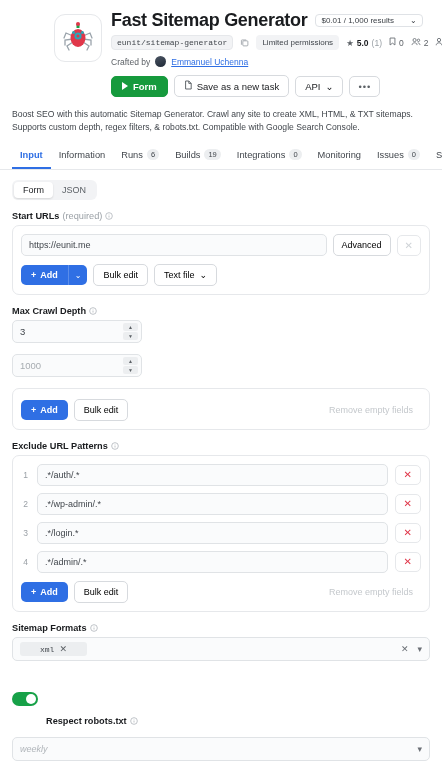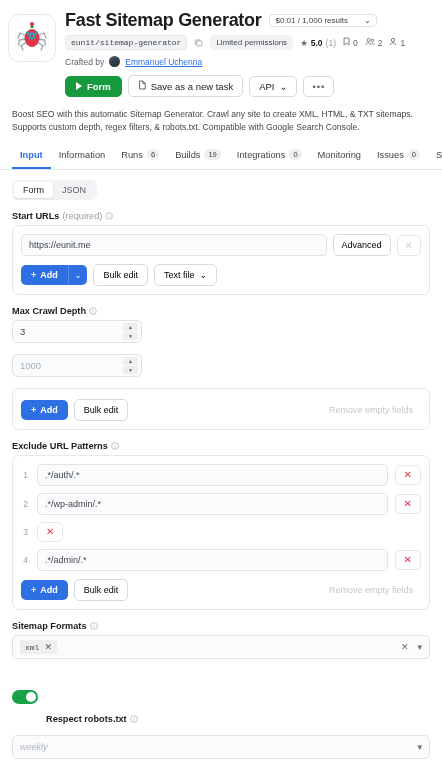--- a/index.html
+++ b/index.html
@@ -6,21 +6,21 @@
   html, body {
     width: 442px; height: 768px;
     background: #ffffff;
     font-family: "Liberation Sans", sans-serif;
     color: #1a1c1f;
     overflow: hidden;
   }
   .page { width: 442px; height: 768px; position: relative; }
 
   
-  .header { padding: 10px 12px 0 8px; display: flex; gap: 9px; }
+  .header { padding: 10px 12px 0 8px; display: flex; gap: 9px; margin-left: 46px; }
   .actor-icon {
     width: 48px; height: 48px; flex: 0 0 48px;
     border: 1px solid #e6e8eb; border-radius: 11px;
     background: #fff; display: flex; align-items: center; justify-content: center;
     margin-top: 4px;
   }
   .head-main { flex: 1 1 auto; min-width: 0; }
   .title-row { display: flex; align-items: center; gap: 8px; }
   .actor-title { font-size: 18px; font-weight: bold; letter-spacing: -0.3px; line-height: 20px; }
   .price-pill {
@@ -145,21 +145,21 @@
     font-size: 10px; padding: 4px 8px; border: 1px solid #e6e8eb; border-radius: 5px;
     background: #fff; color: #e0374a; cursor: pointer; line-height: 10px;
   }
 
   .select-box {
     border: 1px solid #e0e3e6; border-radius: 5px; background: #fafbfc;
     display: flex; align-items: center; padding: 4px 7px; gap: 6px; min-height: 24px;
   }
   .chip {
     display: inline-flex; align-items: center; gap: 5px;
-    background: #eceef0; border-radius: 3px; padding: 2px 5px;
+    background: #eceef0; border-radius: 3px; padding: 2px 20px;
     font-size: 8px; font-family: "Liberation Mono", monospace; color: #41464c;
   }
   .chip .cx { color: #5c6166; font-family: "Liberation Sans", sans-serif; font-size: 9px; }
   .sel-right { margin-left: auto; display: flex; align-items: center; gap: 9px; color: #6b7076; font-size: 9px; }
   .sel-ph { font-size: 9px; color: #b0b5ba; font-style: italic; }
 
   .toggle-row { display: flex; align-items: center; gap: 8px; margin-bottom: 11px; }
   .tgl { width: 26px; height: 14px; border-radius: 8px; position: relative; flex: 0 0 26px; }
   .tgl.on { background: #17a148; }
   .tgl .knob { position: absolute; top: 2px; width: 10px; height: 10px; background: #fff; border-radius: 50%; }
@@ -415,20 +415,21 @@
               <div class="txt-input">.*/auth/.*</div>
               <button class="btn-x-red">✕</button>
             </div>
             <div class="pat-row">
               <span class="pat-idx">2</span>
               <div class="txt-input">.*/wp-admin/.*</div>
               <button class="btn-x-red">✕</button>
             </div>
             <div class="pat-row">
               <span class="pat-idx">3</span>
+              <div class="txt-input">.*/login.*</div>
               <button class="btn-x-red">✕</button>
             </div>
             <div class="pat-row">
               <span class="pat-idx">4</span>
               <div class="txt-input">.*/admin/.*</div>
               <button class="btn-x-red">✕</button>
             </div>
           </div>
         <div class="sub-row">
           <button class="btn-add" style="border-radius:5px">

